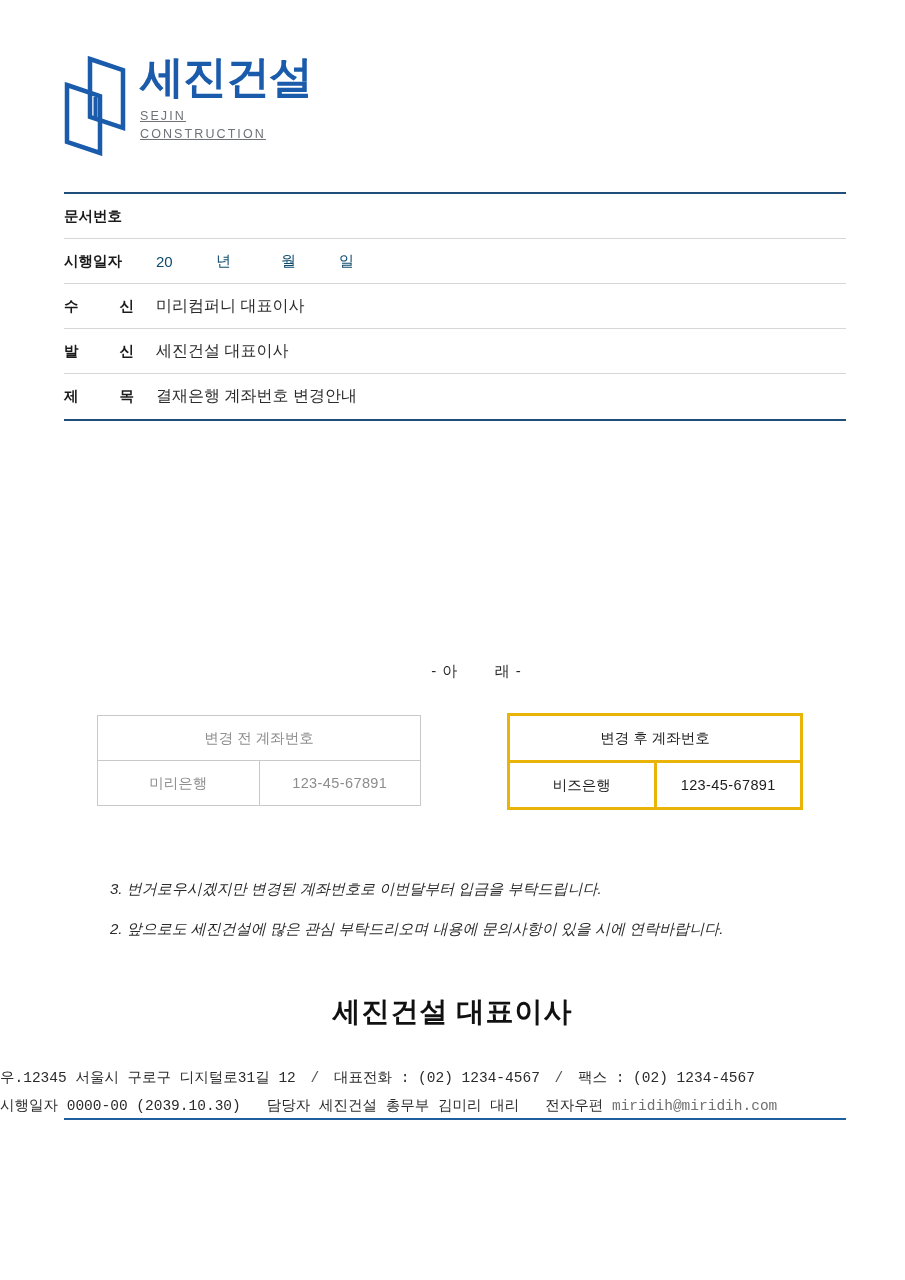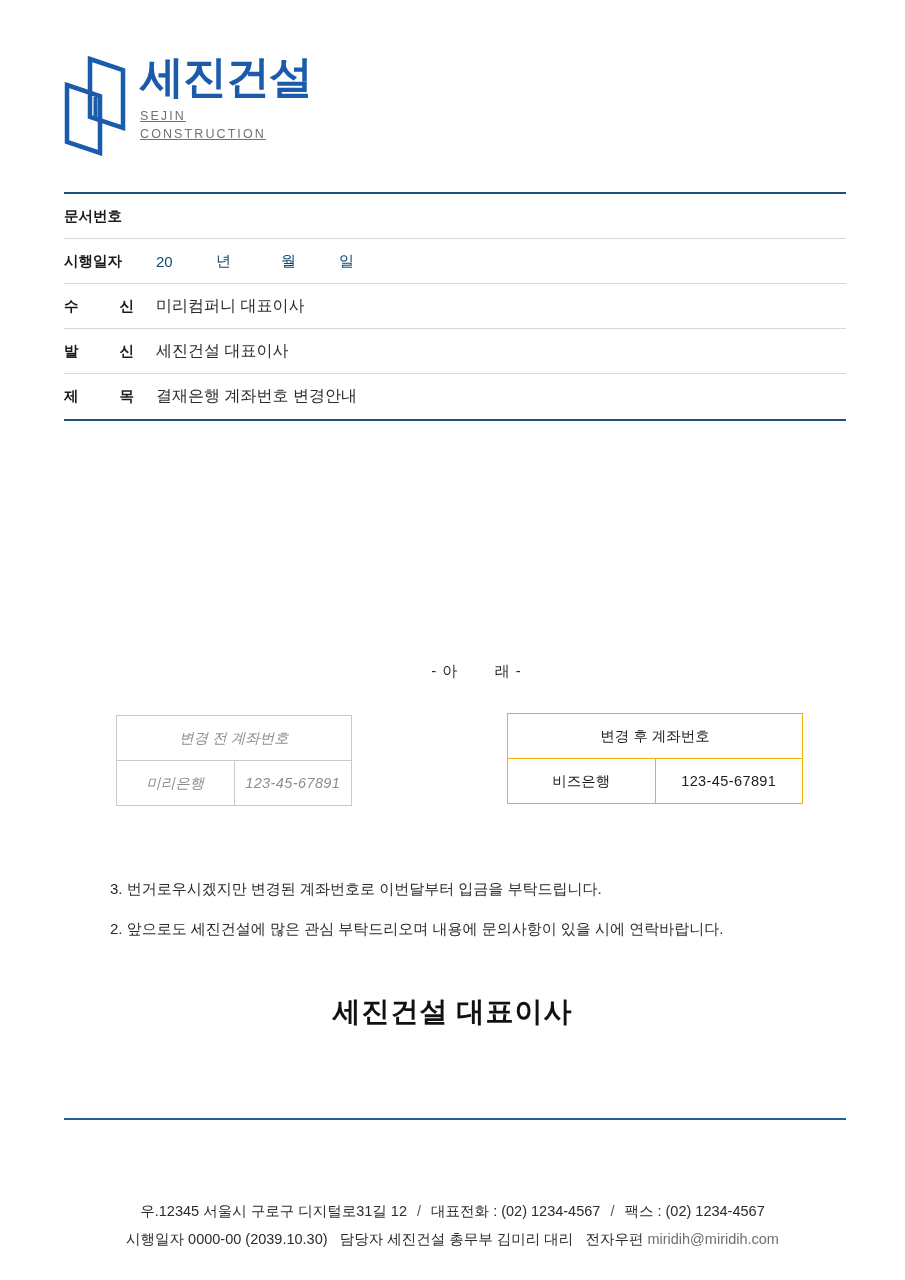--- a/index.html
+++ b/index.html
@@ -113,20 +113,21 @@
     position: absolute;
     left: 103px;
     top: 486px;
     width: 720px;
   }
   .body-list-bottom {
     position: absolute;
     left: 110px;
     top: 877px;
     width: 730px;
+    font-style: italic;
   }
   .body-line {
     font-size: 15px;
     color: #2a2a2a;
     line-height: 1.55;
     margin-bottom: 16px;
     white-space: nowrap;
   }
   .body-list-bottom .body-line { margin-bottom: 17px; }
 
@@ -151,43 +152,42 @@
     top: 713px;
     width: 905px;
     height: 100px;
   }
   .acct-table {
     position: absolute;
     border-collapse: collapse;
     table-layout: fixed;
   }
   .acct-before {
-    left: 116px;
+    left: 97px;
     top: 2px;
-    width: 236px;
-    font-style: italic;
+    width: 324px;
   }
   .acct-after {
     left: 507px;
     top: 0px;
     width: 296px;
   }
   .acct-table td {
     text-align: center;
     vertical-align: middle;
     font-size: 14.5px;
     height: 44px;
     padding: 0 4px;
   }
   .acct-before td {
     border: 1px solid #c9c9c9;
     color: #8d8d8d;
   }
   .acct-after td {
-    border: 1px solid #eab308;
+    border: 3px solid #eab308;
     color: #1d1d1d;
   }
   .acct-table td.bank { width: 95px; }
   .acct-table td.num  { letter-spacing: 0.4px; }
 
   
   .signature {
     position: absolute;
     left: 0;
     top: 993px;
@@ -205,23 +205,23 @@
     position: absolute;
     left: 64px;
     top: 1118px;
     width: 782px;
     height: 0;
     border-top: 2.5px solid #1f5f9e;
   }
   .footer {
     position: absolute;
     left: 0;
-    top: 1197px;
-    width: 905px;
-    text-align: center;
+    top: 1064px;
+    width: 905px;
+    font-family: Liberation Mono, monospace;
   }
   .footer-line {
     font-size: 14.5px;
     color: #2b2b2b;
     line-height: 1.95;
     white-space: nowrap;
   }
   .footer-line .sep { color: #555; padding: 0 6px; }
   .footer-email { color: #6f6f6f; }
 </style>

